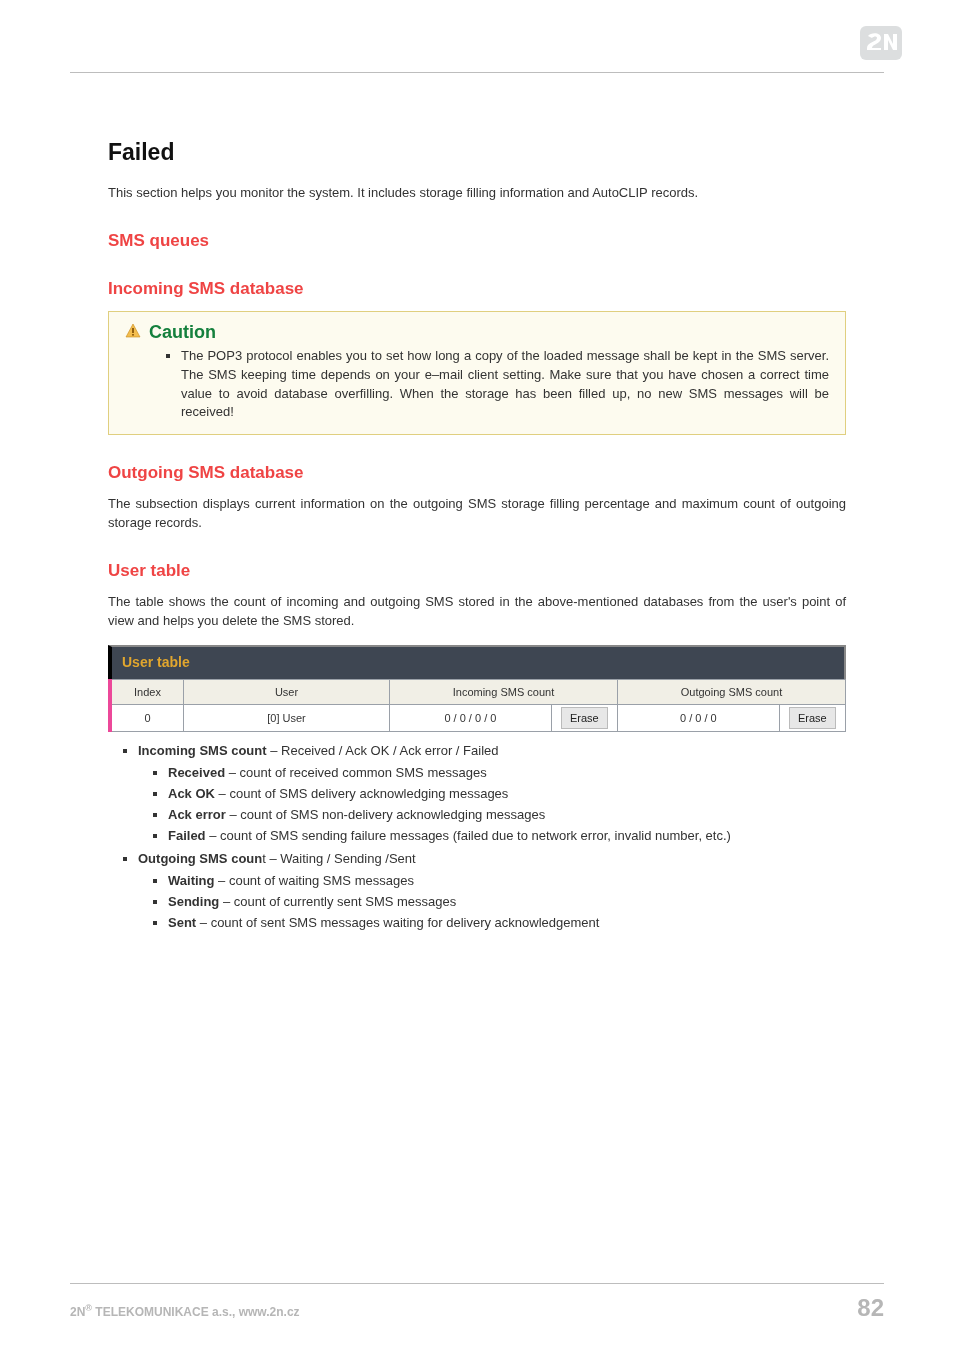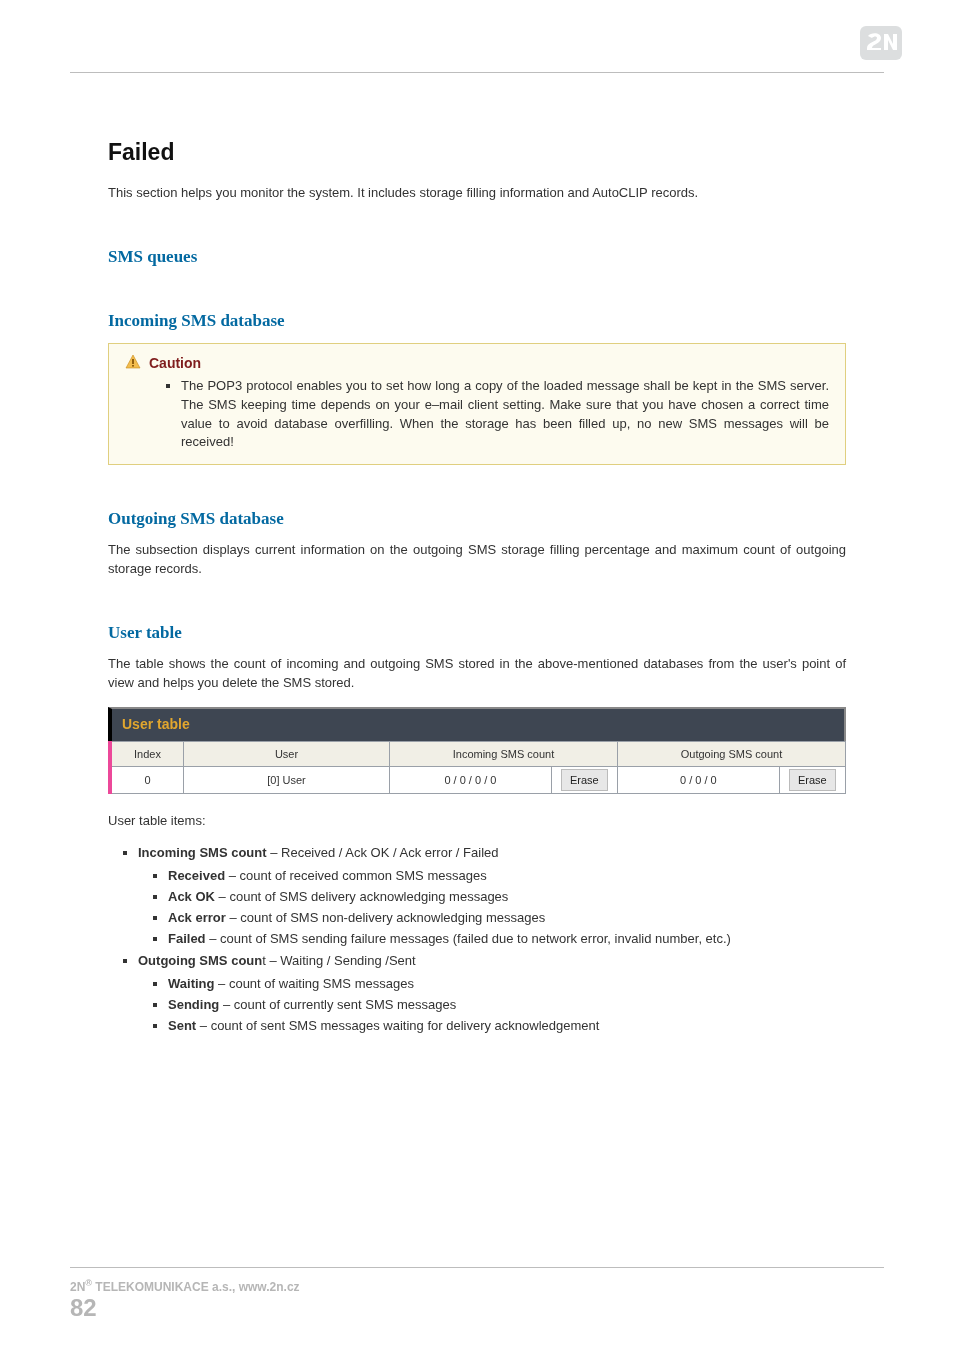--- a/index.html
+++ b/index.html
@@ -35,47 +35,47 @@
     padding: 66px 38px 0 38px;
   }
   h1 {
     font-family: Arial, Helvetica, sans-serif;
     font-size: 23px;
     font-weight: bold;
     color: #111;
     margin: 0 0 18px 0;
   }
   h2 {
-    font-family: Liberation Serif, serif;
+    font-family: Liberation Sans, sans-serif;
     font-size: 17px;
     font-weight: bold;
-    color: #0369a1;
-    margin: 44px 0 12px 0;
+    color: #ef4444;
+    margin: 28px 0 12px 0;
   }
   p {
     margin: 0 0 14px 0;
     line-height: 1.45;
     text-align: justify;
   }
   .caution-box {
     border: 1px solid #e0cf7f;
     background: #fdfbef;
     padding: 10px 16px 12px 16px;
     margin: 6px 0 18px 0;
   }
   .caution-head {
     display:flex;
     align-items:center;
     gap:8px;
     margin-bottom:4px;
   }
   .caution-title {
     font-weight: bold;
-    color: #7f1d1d;
-    font-size: 14px;
+    color: #15803d;
+    font-size: 18px;
   }
   .caution-body {
     padding-left: 42px;
   }
   .caution-body ul {
     margin: 0;
     padding-left: 14px;
   }
   .caution-body li {
     list-style: square;
@@ -131,21 +131,20 @@
   .footer {
     position: absolute;
     bottom: 28px;
     left: 70px;
     right: 70px;
     border-top: 1px solid #bdbdbd;
     padding-top: 10px;
     display:flex;
     justify-content: space-between;
     align-items: baseline;
-    flex-direction: column;
   }
   .footer-left {
     font-family: Verdana, sans-serif;
     font-size: 12px;
     font-weight: bold;
     color: #b6b6b6;
   }
   .footer-left sup { font-size: 9px; vertical-align: super; }
   .page-num {
     font-family: Arial, sans-serif;
@@ -232,21 +231,20 @@
             </td>
             <td>0 / 0 / 0</td>
             <td>
               <span class="erase-btn">Erase</span>
             </td>
           </tr>
         </tbody>
       </table>
     </div>
 
-    <p style="margin-top:18px;">User table items:</p>
 
     <ul class="sq">
       <li>
         <strong>Incoming SMS count</strong><span> – Received / Ack OK / Ack error / Failed</span>
         <ul class="sq">
           <li><strong>Received</strong><span> – count of received common SMS messages</span></li>
           <li><strong>Ack OK</strong><span> – count of SMS delivery acknowledging messages</span></li>
           <li><strong>Ack error</strong><span> – count of SMS non-delivery acknowledging messages</span></li>
           <li><strong>Failed</strong><span> – count of SMS sending failure messages (failed due to network error, invalid number, etc.)</span></li>
         </ul>

